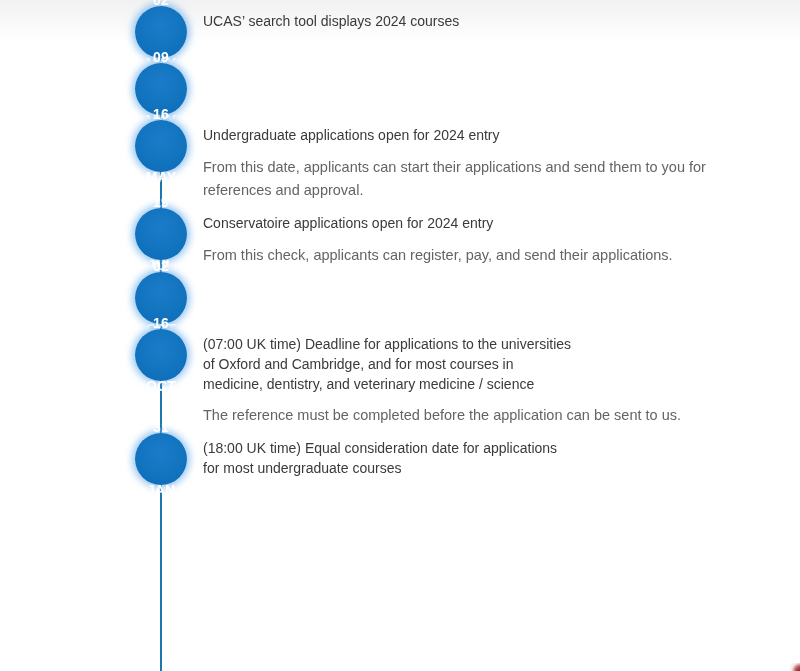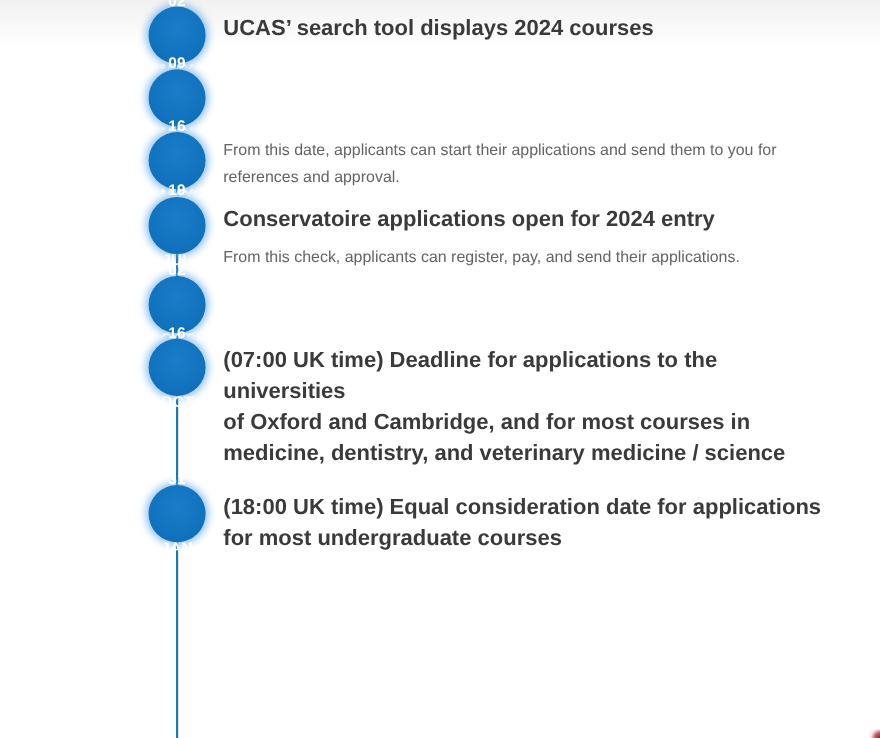--- a/index.html
+++ b/index.html
@@ -55,22 +55,22 @@
     letter-spacing: 0.2px;
     text-align: center;
     gap: 48px;
   }
   .content {
     padding-top: 6px;
     max-width: 600px;
     flex: 1;
   }
   .event-title {
-    font-size: 20px;
-    font-weight: bold;
+    font-size: 14px;
+    font-weight: normal;
     color: #3a3a3a;
     line-height: 1.4;
     white-space: pre-line;
     margin-bottom: 10px;
   }
   .event-desc {
     font-size: 14.5px;
     color: #646464;
     line-height: 1.64;
     white-space: pre-line;
@@ -106,20 +106,21 @@
       <span>MAY</span>
     </div>
   </div>
 
   <div class="item">
     <div class="badge">
       <span>16</span>
       <span>MAY</span>
     </div>
     <div class="content">
+      <div class="event-title">Undergraduate applications open for 2024 entry</div>
       <div class="event-desc">From this date, applicants can start their applications and send them to you for
 references and approval.</div>
     </div>
   </div>
 
   <div class="item">
     <div class="badge">
       <span>19</span>
       <span>JUL</span>
     </div>
@@ -141,20 +142,21 @@
 
   <div class="item">
     <div class="badge">
       <span>16</span>
       <span>OCT</span>
     </div>
     <div class="content">
       <div class="event-title">(07:00 UK time) Deadline for applications to the universities
 of Oxford and Cambridge, and for most courses in
 medicine, dentistry, and veterinary medicine / science</div>
+      <div class="event-desc">The reference must be completed before the application can be sent to us.</div>
     </div>
   </div>
 
   <div class="item">
     <div class="badge">
       <span>31</span>
       <span>JAN</span>
     </div>
     <div class="content">
       <div class="event-title">(18:00 UK time) Equal consideration date for applications

